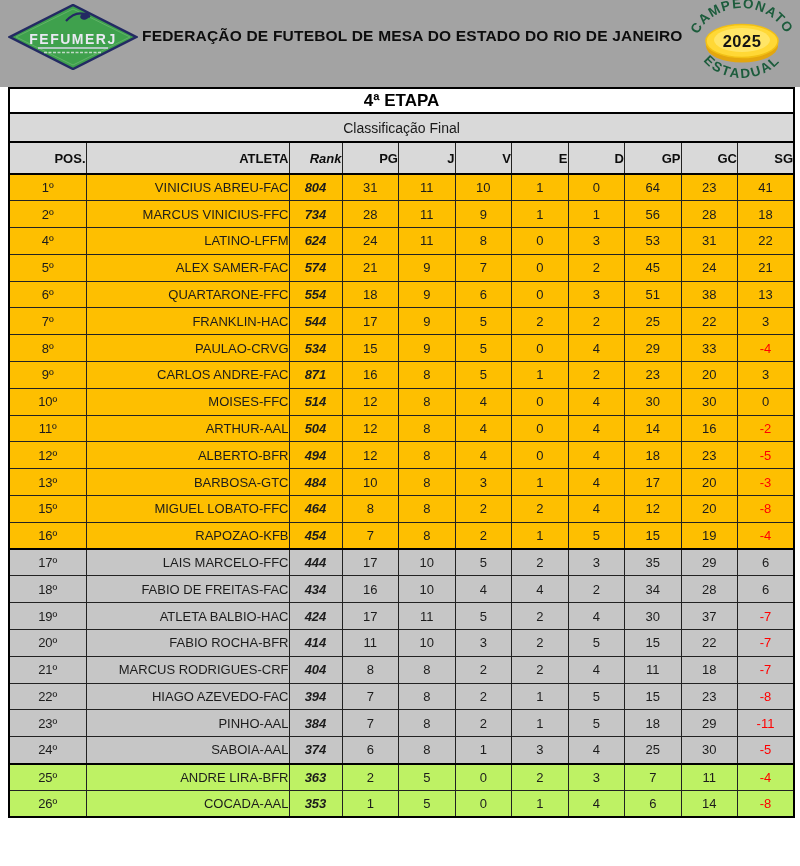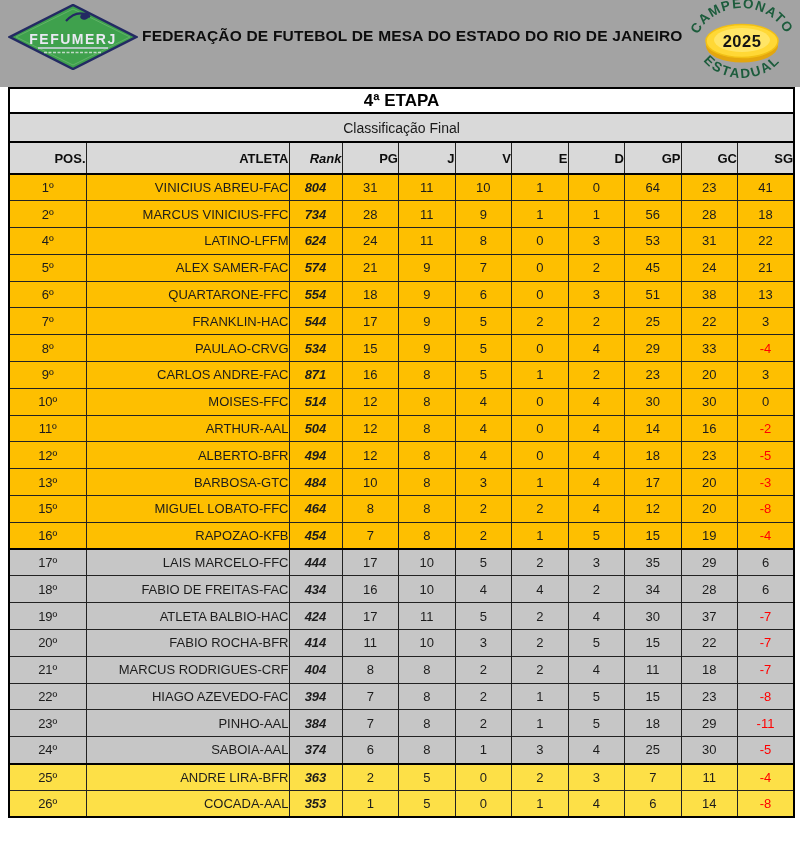--- a/index.html
+++ b/index.html
@@ -29,21 +29,21 @@
   tr.cols th { height:32px; background:#d9d9d9; font-size:13px; color:#0d0d0d; text-align:right;
                font-weight:bold; border-bottom:2px solid #000; }
   tr.cols th.rank-h { font-style:italic;margin-top:24px; }
 
   tbody td { height:26.8px; font-size:13px; color:#1c1c1c; text-align:center; }
   tbody td.name { text-align:right; padding-left:12px; }
   tbody td.rank { font-weight:bold; font-style:italic; }
   tbody td.neg { color:#ff0000; }
   tr.zone-gold td   { background:#febf00; }
   tr.zone-gray td   { background:#c6c6c6; }
-  tr.zone-orange td { background:#fde047; }
+  tr.zone-orange td { background:#bef264; }
   tr.zone-start td  { border-top:2.5px solid #000; }
 </style>
 </head>
 <body>
 
 <div class="page">
 
   <div class="topbar">
 
     <svg class="logo" viewBox="0 0 130 66">

